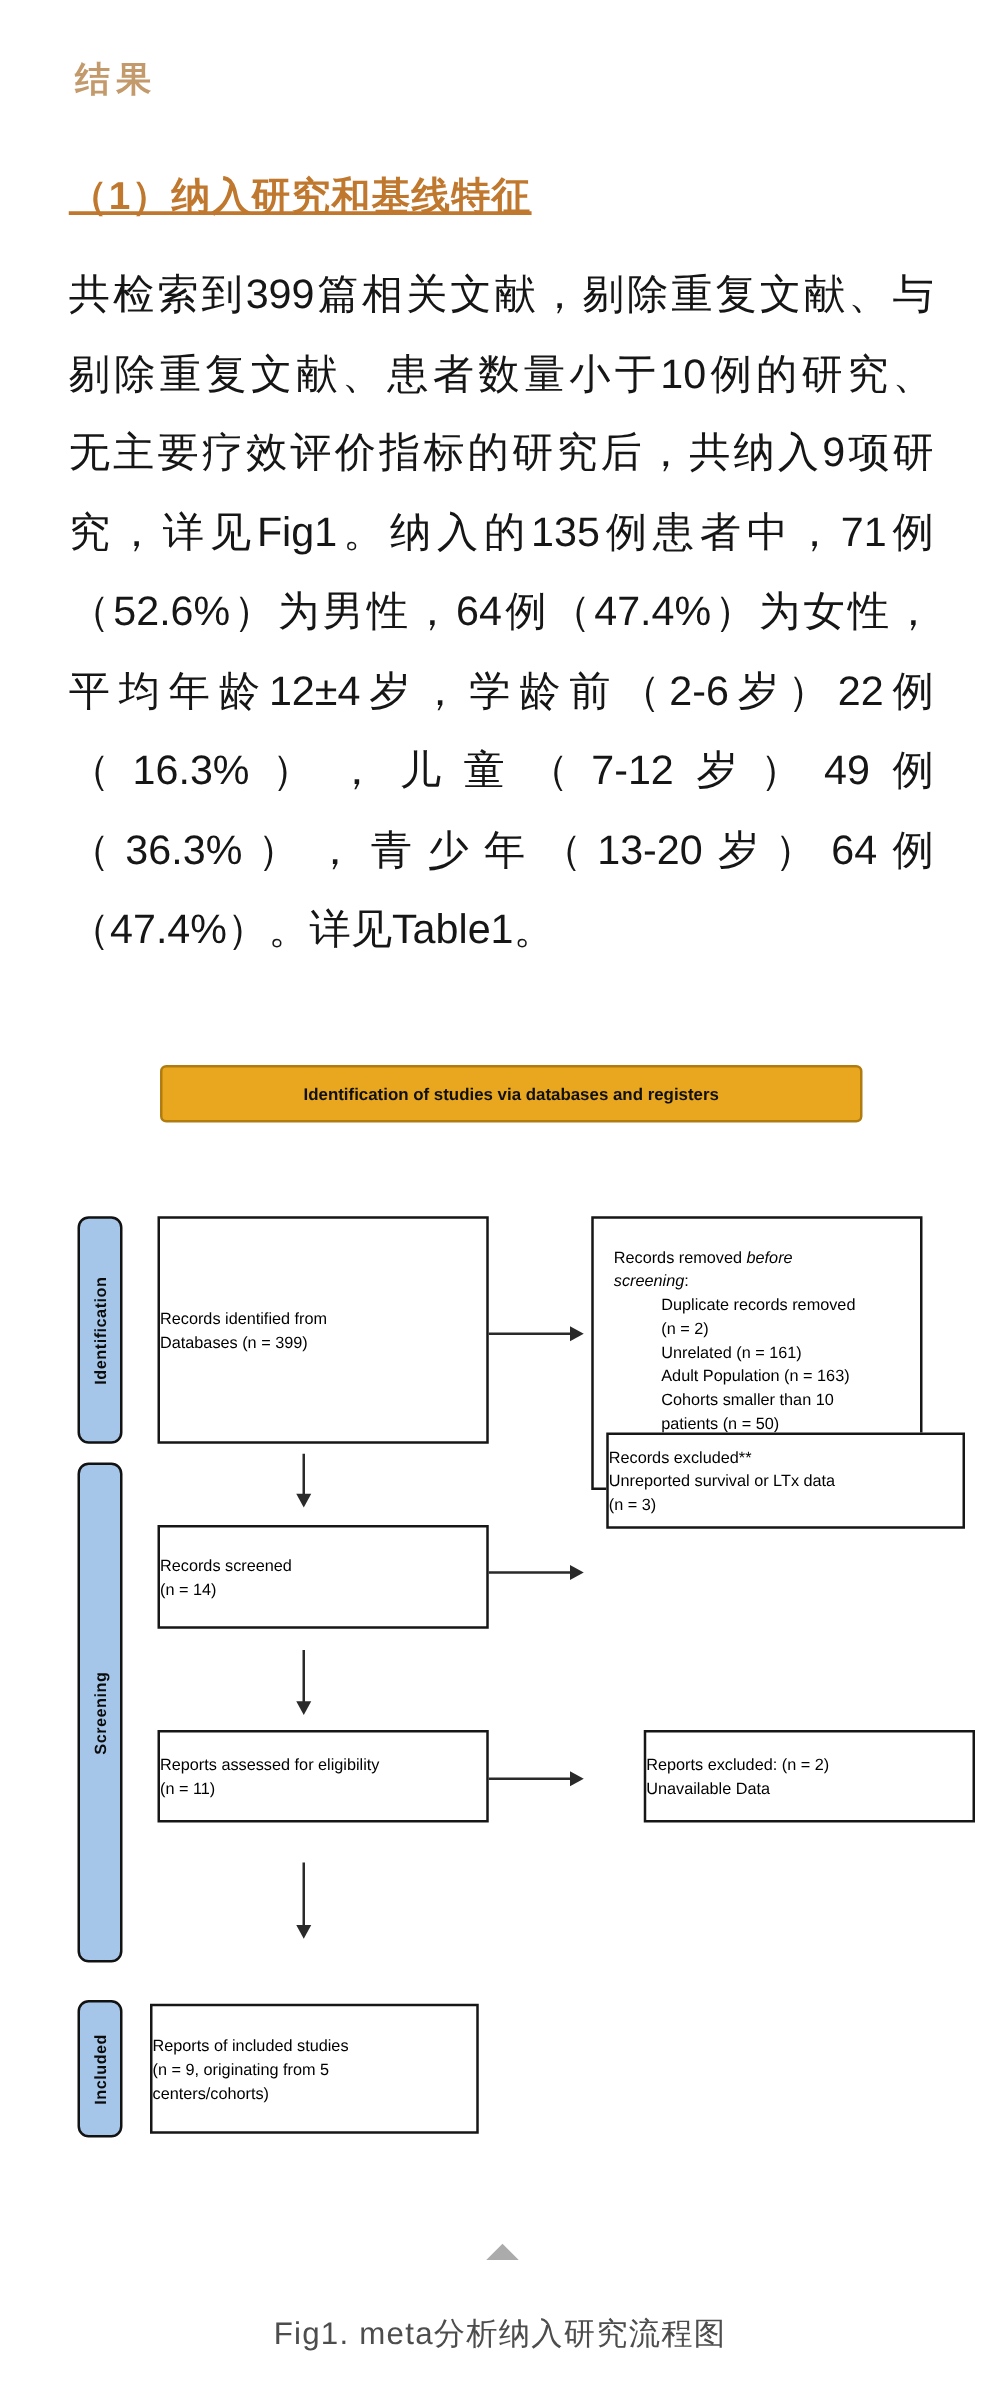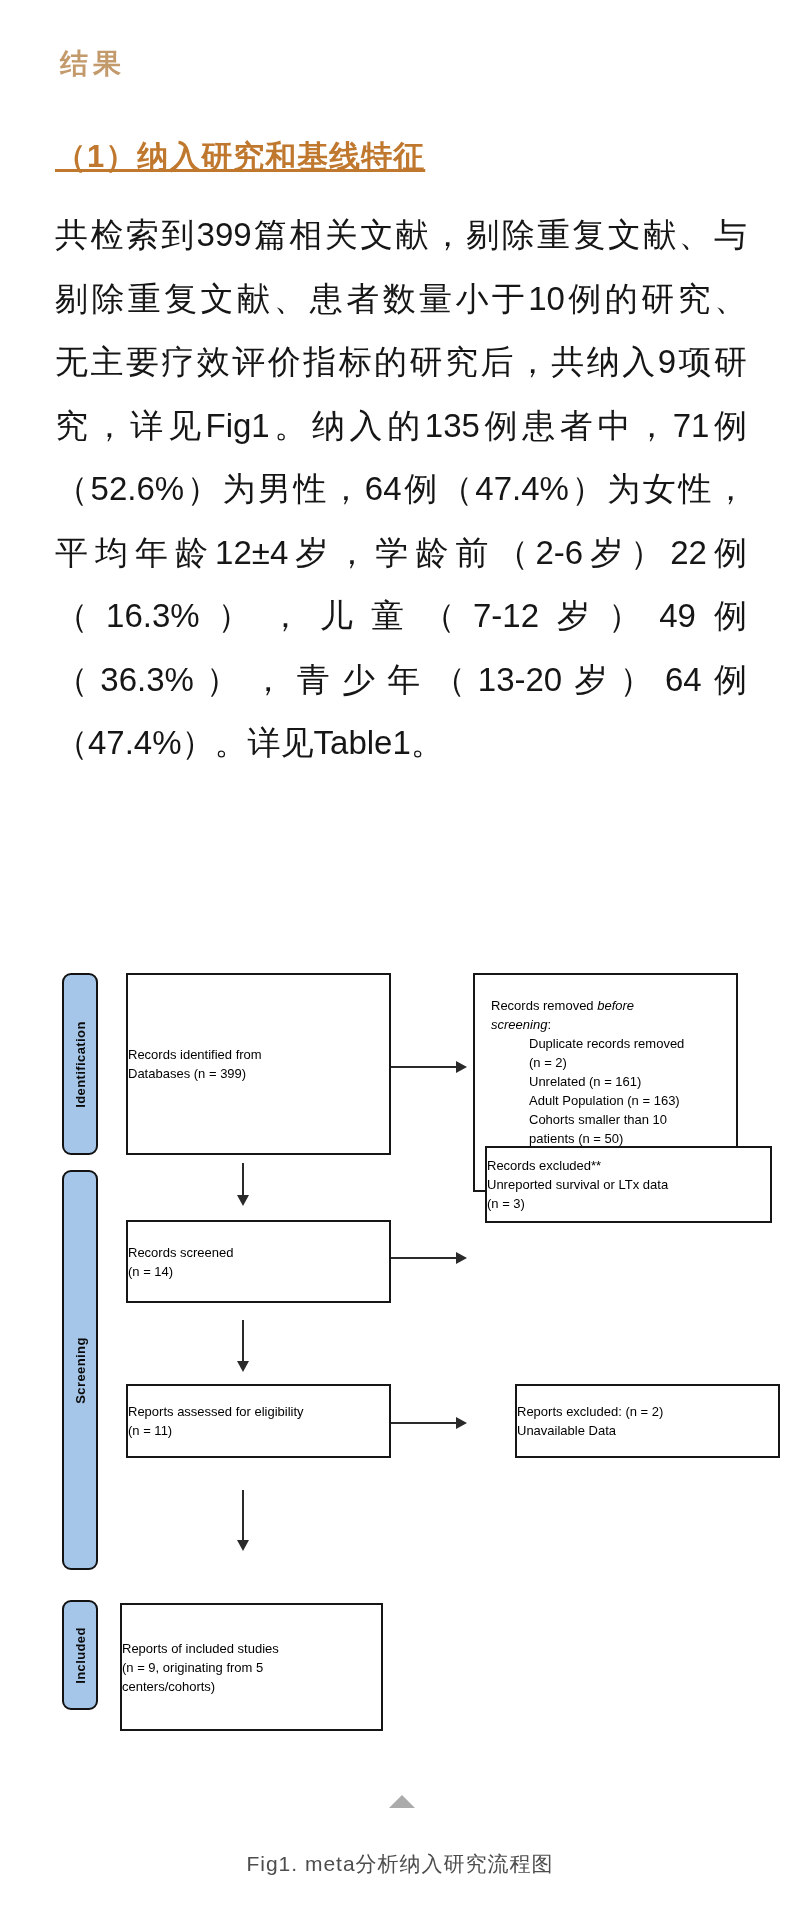--- a/index.html
+++ b/index.html
@@ -38,21 +38,21 @@
   .fbox{position:absolute;box-sizing:border-box;background:#fff;border:2px solid #161616;
         line-height:19px;font-size:13px;}
   .fbox .btxt{white-space:pre-line;}
   .fbox.center{display:flex;align-items:center;padding-right:8px;}
   .box-a{left:126px;top:973px;width:265px;height:182px;}
   .box-b{left:473px;top:973px;width:265px;height:219px;padding:21px 20px 0 16px;}
   .box-c{left:126px;top:1220px;width:265px;height:83px;}
   .box-d{left:473px;top:1146px;width:287px;height:77px;margin-left:12px;}
   .box-e{left:126px;top:1384px;width:265px;height:74px;}
   .box-f{left:473px;top:1384px;width:265px;height:74px;margin-left:42px;}
-  .box-g{left:120px;top:1603px;width:263px;height:128px;}
+  .box-g{left:120px;top:1603px;width:263px;height:104px;}
   .rm-head em{font-style:italic;white-space:pre-line;}
   .rm-items{margin-left:38px;}
   .rm-items div{white-space:pre-line;}
 
   .ah{position:absolute;height:2px;background:#2a2a2a;}
   .ah::after{content:"";position:absolute;right:-11px;top:-5px;width:0;height:0;
        border:6px solid transparent;border-left:11px solid #2a2a2a;}
   .ah1{left:391px;top:1066px;width:71px;}
   .ah2{left:391px;top:1257px;width:71px;}
   .ah3{left:391px;top:1422px;width:71px;}
@@ -62,21 +62,21 @@
        border:6px solid transparent;border-top:11px solid #2a2a2a;}
   .av1{left:242px;top:1163px;height:38px;}
   .av2{left:242px;top:1320px;height:47px;}
   .av3{left:242px;top:1490px;height:56px;}
 
   .top-tri{position:absolute;left:389px;top:1795px;width:0;height:0;cursor:pointer;
        border-left:13px solid transparent;border-right:13px solid transparent;
        border-bottom:13px solid #ababab;}
 
   .caption{position:absolute;left:0;top:1850px;width:800px;text-align:center;
-       font-size:21px;color:#4d4d4d;letter-spacing:1px;}
+       font-size:25px;color:#4d4d4d;letter-spacing:1px;}
 </style>
 </head>
 <body>
 
 <div class="page">
 
   <h1 class="title">结果</h1>
 
   <h2 class="section-heading">（1）纳入研究和基线特征</h2>
 
@@ -87,20 +87,21 @@
     <div class="pl">究，详见Fig1。纳入的135例患者中，71例</div>
     <div class="pl">（52.6%）为男性，64例（47.4%）为女性，</div>
     <div class="pl">平均年龄12±4岁，学龄前（2-6岁）22例</div>
     <div class="pl">（16.3%），儿童（7-12岁）49例</div>
     <div class="pl">（36.3%），青少年（13-20岁）64例</div>
     <div class="pl last">（47.4%）。详见Table1。</div>
   </div>
 
   <div class="flow">
 
+    <div class="flow-header">Identification of studies via databases and registers</div>
 
     <div class="stage stage-id">
       <span>Identification</span>
     </div>
     <div class="stage stage-sc">
       <span>Screening</span>
     </div>
     <div class="stage stage-in">
       <span>Included</span>
     </div>

